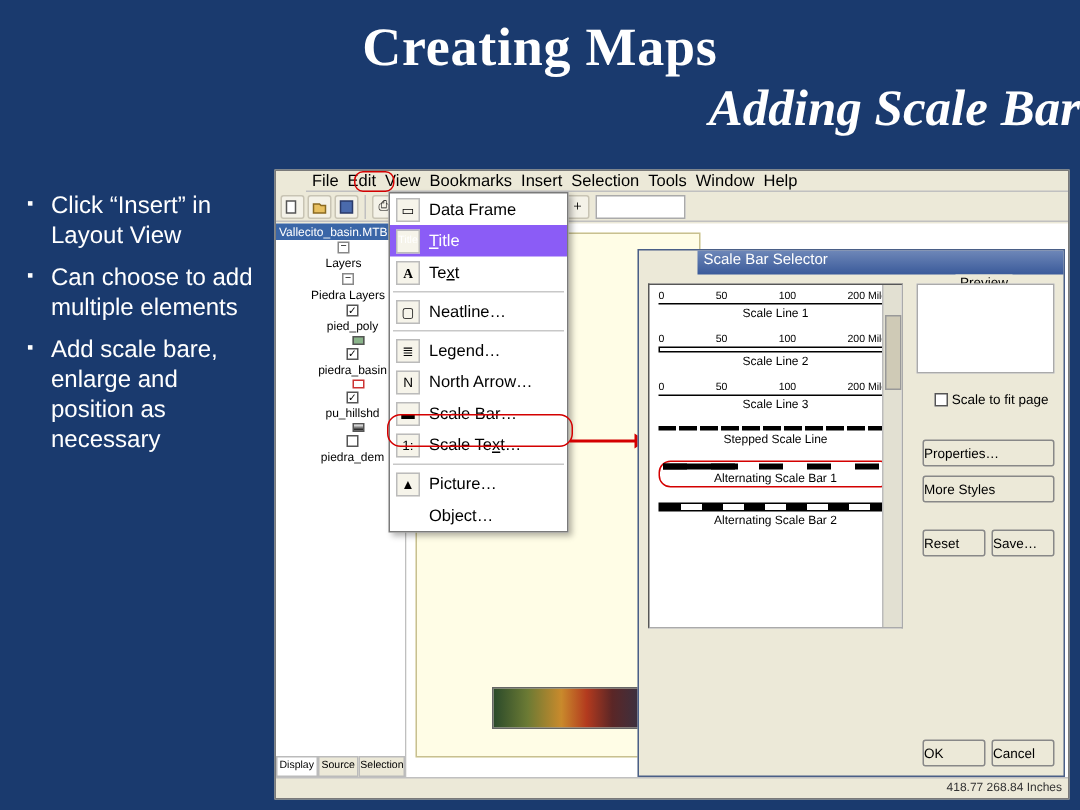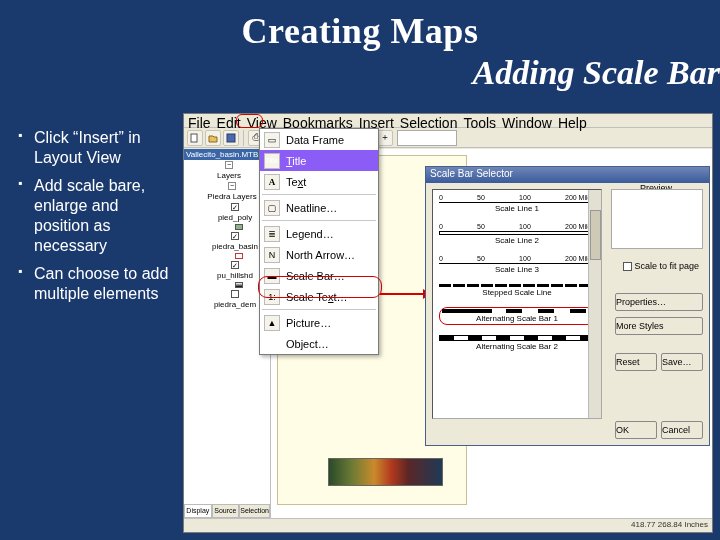--- a/index.html
+++ b/index.html
@@ -59,21 +59,22 @@
     font-size: 9px;
     color: #000;
   }
   .menubar {
     height: 14px;
     background: #ece9d8;
     border-bottom: 1px solid #c0c0c0;
     display: flex;
     gap: 6px;
     padding: 1px 4px;
-    font-size: 14px;
+    font-size: 11px;
+    margin-left: 20px;
   }
   .menubar span { color: #000; }
   .highlight-insert {
     position: absolute;
     left: 52px; top: 0px; width: 27px; height: 14px;
     border: 1.5px solid #d40000; border-radius: 6px;
   }
   .toolbar {
     height: 20px;
     background: #ece9d8;
@@ -153,23 +154,23 @@
     position:absolute; left:380px; top:293px; width:50px; height:2px;
     background:#d40000; z-index:45;
   }
   .arrow::after {
     content:""; position:absolute; right:-1px; top:-4px;
     border-left:8px solid #d40000; border-top:5px solid transparent; border-bottom:5px solid transparent;
   }
 
   
   .dialog {
-    position:absolute; left:425px; top:166px; width:285px; height:280px;
+    position:absolute; left:425px; top:166px; width:285px; height:352px;
     background:#ece9d8; border:1px solid #4a5f87; z-index:50;
-    font-size:9px; color:#000;
+    font-size:9px; color:#000;padding-left:39px;
   }
   .dlg-title {
     height:16px; background:linear-gradient(#6e87b8,#3a5a9a);
     color:#fff; font-size:10px; padding:1px 4px;
   }
   .dlg-body { position:absolute; left:0; top:16px; right:0; bottom:0; padding:6px; }
   .gallery {
     position:absolute; left:6px; top:6px; width:170px; height:230px;
     background:#fff; border:1px inset #aaa; overflow:hidden; padding:4px 6px;
   }
@@ -200,22 +201,22 @@
   .tickrow { display:flex; justify-content:space-between; font-size:7px; margin-bottom:1px;}
 </style>
 </head>
 <body>
 
 <h1 class="title">Creating Maps</h1>
 <h2 class="subtitle">Adding Scale Bar</h2>
 
 <ul class="bullets">
   <li>Click “Insert” in Layout View</li>
+  <li>Can choose to add multiple elements</li>
   <li>Add scale bare, enlarge and position as necessary</li>
-  <li>Can choose to add multiple elements</li>
 </ul>
 
 <div class="app">
   <div class="menubar">
     <span>File</span>
     <span>Edit</span>
     <span>View</span>
     <span>Bookmarks</span>
     <span>Insert</span>
     <span>Selection</span>

